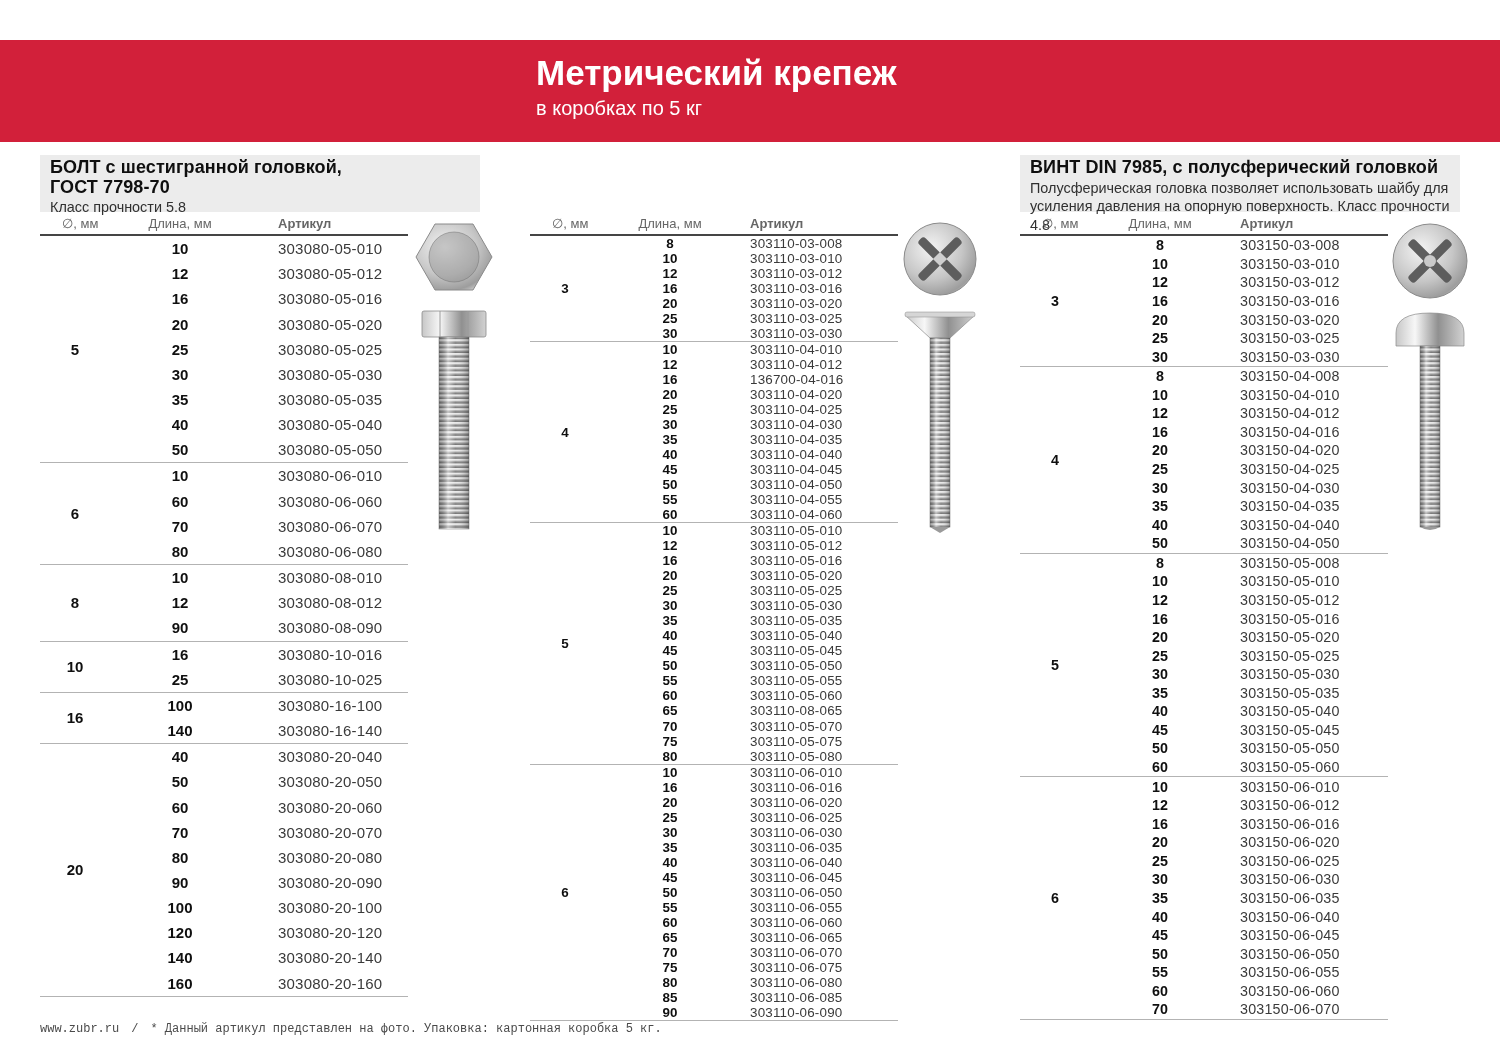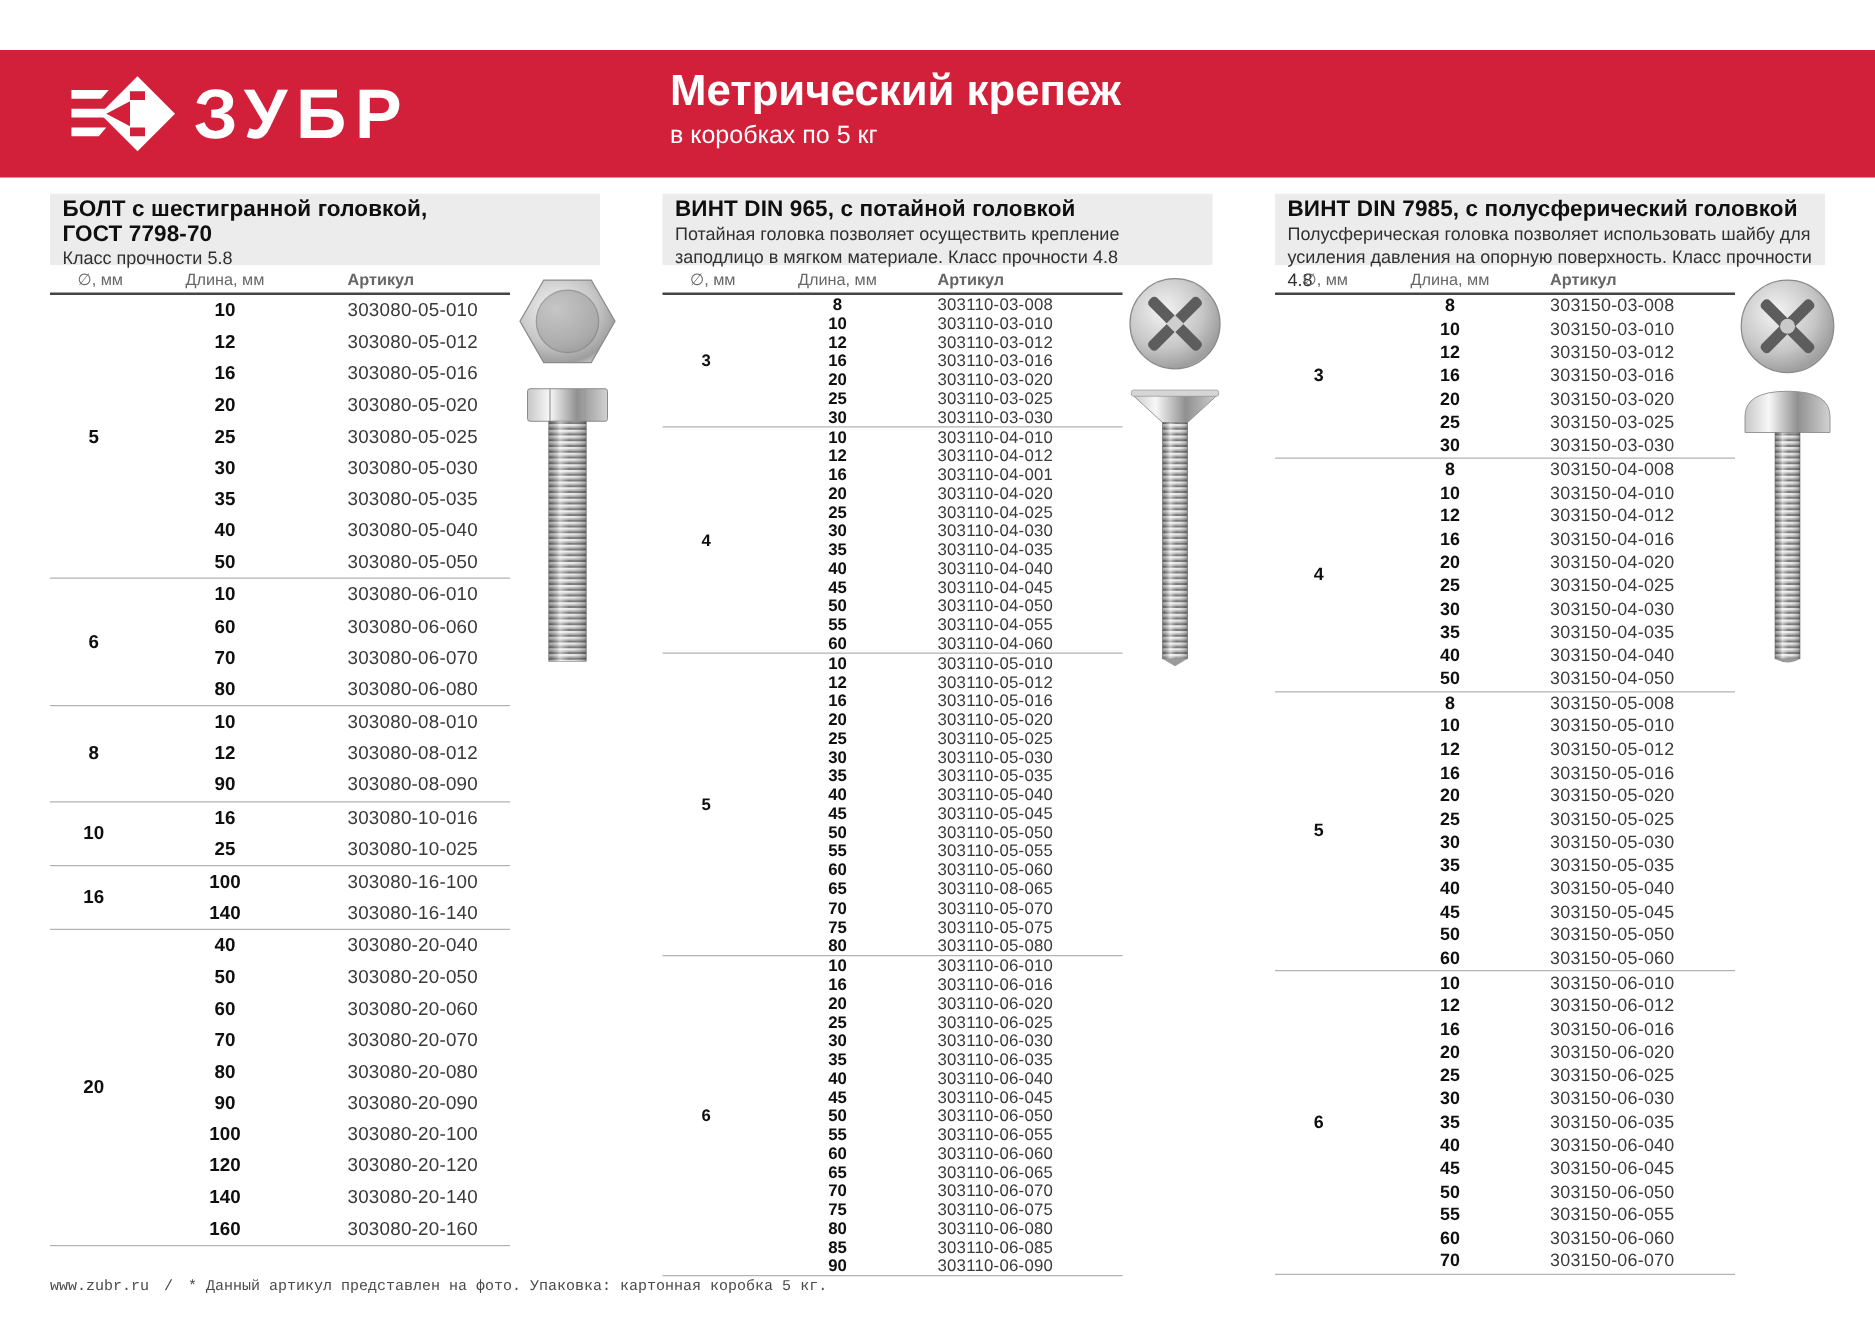--- a/index.html
+++ b/index.html
@@ -75,36 +75,20 @@
     <linearGradient id="gShine" x1="0" y1="0" x2="1" y2="0">
       <stop offset="0" stop-color="#000" stop-opacity=".28"></stop>
       <stop offset=".3" stop-color="#fff" stop-opacity=".5"></stop>
       <stop offset=".55" stop-color="#fff" stop-opacity="0"></stop>
       <stop offset="1" stop-color="#000" stop-opacity=".32"></stop>
     </linearGradient>
   </defs>
 </svg>
 
 <header class="band">
-  <div class="logo">
-    <svg viewBox="0 0 84 62" width="84" height="62">
-      <g fill="#fff">
-        <polygon points="0,12 30,12 24,19 0,19"></polygon>
-        <polygon points="0,27 33,27 27,34 0,34"></polygon>
-        <polygon points="0,42 28,42 22,49 0,49"></polygon>
-      </g>
-      <polygon points="53,1 83,31 53,61 23,31" fill="#fff"></polygon>
-      <g fill="#d2203a">
-        <polygon points="28,31 47,21 47,41"></polygon>
-        <rect x="47" y="13" width="12" height="7"></rect>
-        <rect x="47" y="42" width="12" height="7"></rect>
-      </g>
-    </svg>
-    <span class="logo-text">ЗУБР</span>
-  </div>
   <div class="band-title">
     <h1>Метрический крепеж</h1>
     <div class="band-sub">в коробках по 5 кг</div>
   </div>
 </header>
 
 <section class="product p1">
   <div class="title-block">
     <h2>БОЛТ с шестигранной головкой,</h2>
     <h2>ГОСТ 7798-70</h2>
@@ -277,24 +261,20 @@
       <rect x="14" y="96" width="64" height="26" rx="2" fill="url(#gSide)" stroke="#8a8a8a" stroke-width=".8"></rect>
       <line x1="32" y1="96" x2="32" y2="122" stroke="#9a9a9a"></line>
       <line x1="60" y1="96" x2="60" y2="122" stroke="#9a9a9a"></line>
       <rect x="31" y="122" width="30" height="192" fill="url(#gThread)" stroke="#858585" stroke-width=".6"></rect>
       <rect x="31" y="122" width="30" height="192" fill="url(#gShine)"></rect>
     </g>
   </svg>
 </section>
 
 <section class="product p2">
-  <div class="title-block">
-    <h2>ВИНТ DIN 965, с потайной головкой</h2>
-    <p class="desc">Потайная головка позволяет осуществить крепление заподлицо в мягком материале. Класс прочности 4.8</p>
-  </div>
   <div class="thead">
     <span class="th-d">∅, мм</span>
     <span class="th-l">Длина, мм</span>
     <span class="th-a">Артикул</span>
   </div>
   <div class="tbody">
       <div class="group">
         <div class="dia">3</div>
         <div class="rows">
           <div class="row">
@@ -333,21 +313,21 @@
           <div class="row">
             <span class="len">10</span>
             <span class="sku">303110-04-010</span>
           </div>
           <div class="row">
             <span class="len">12</span>
             <span class="sku">303110-04-012</span>
           </div>
           <div class="row">
             <span class="len">16</span>
-            <span class="sku">303110-04-001</span>
+            <span class="sku">136700-04-016</span>
           </div>
           <div class="row">
             <span class="len">20</span>
             <span class="sku">303110-04-020</span>
           </div>
           <div class="row">
             <span class="len">25</span>
             <span class="sku">303110-04-025</span>
           </div>
           <div class="row">

